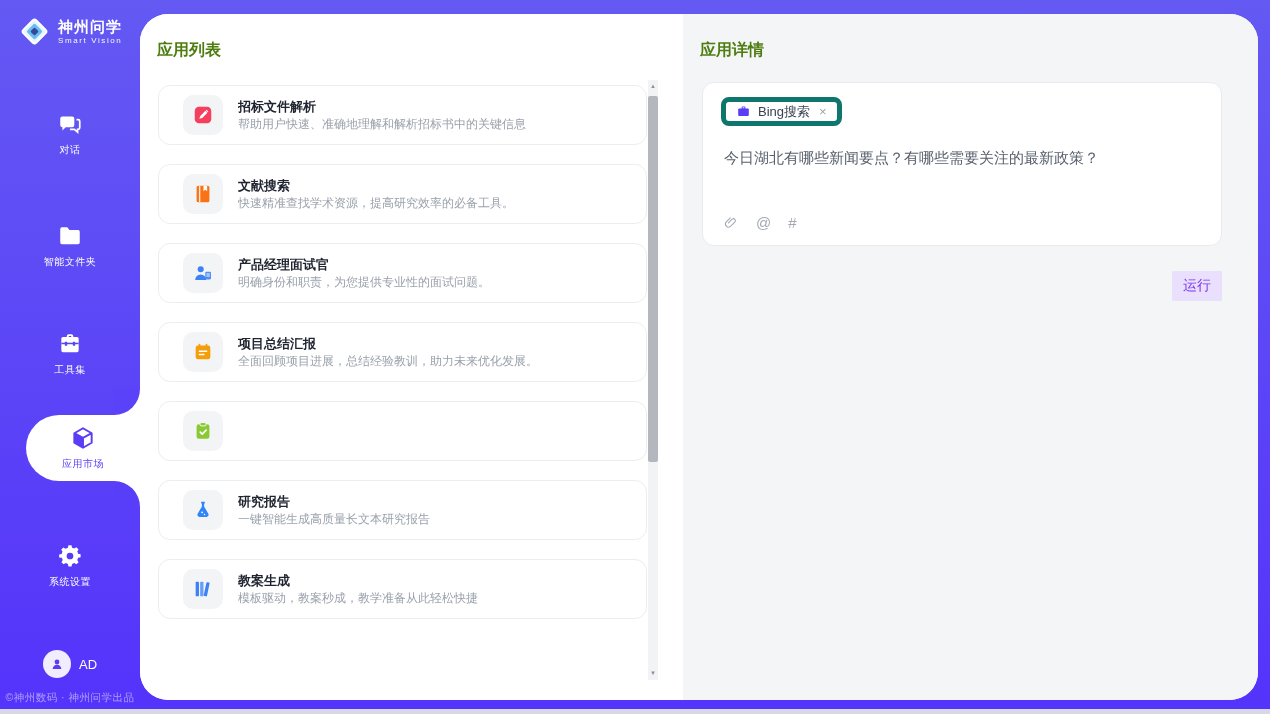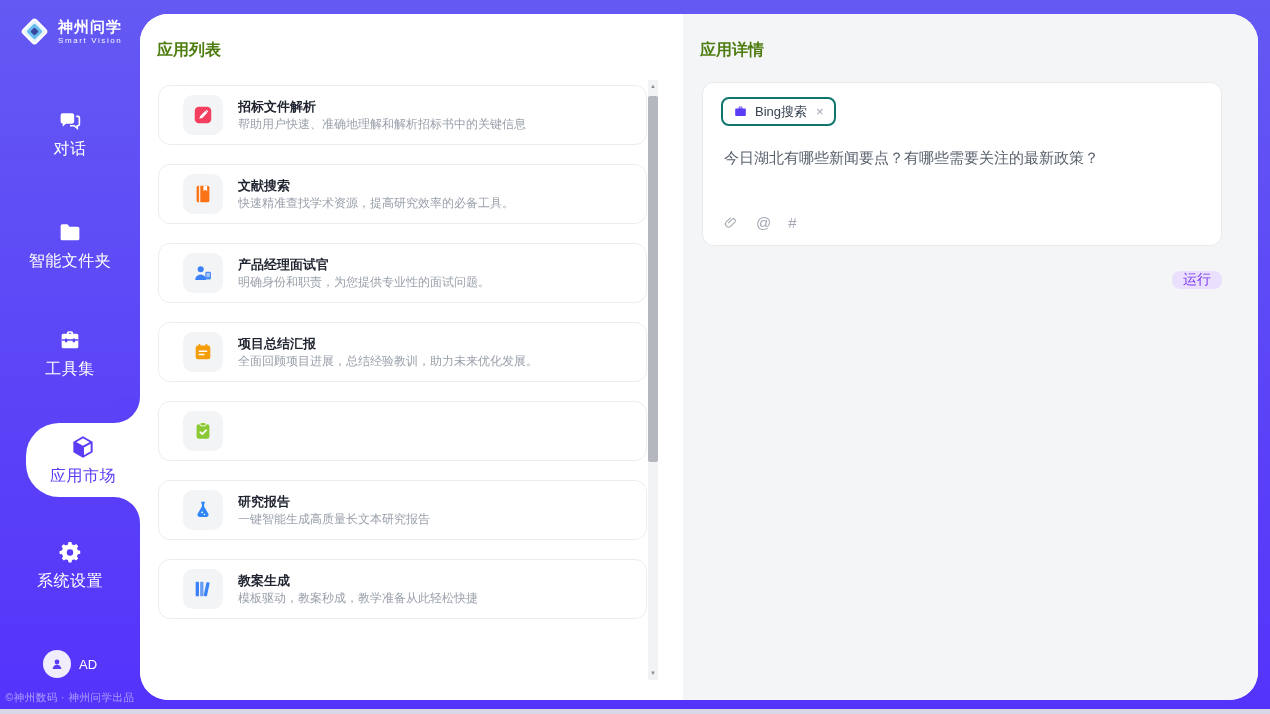--- a/index.html
+++ b/index.html
@@ -12,24 +12,24 @@
   .sidebar{position:absolute;left:0;top:0;width:140px;height:714px;color:#fff}
   .logo{position:absolute;top:15px;left:18px;display:flex;align-items:center;gap:7px}
   .logo-mark{width:33px;height:33px}
   .logo-name{font-size:15px;font-weight:700;letter-spacing:1px;line-height:1.2}
   .logo-sub{font-size:8px;letter-spacing:1.6px;opacity:.95}
   .nav{position:absolute;left:0;top:96px;right:0;bottom:0}
   .nav-item{position:absolute;left:0;width:140px;display:flex;flex-direction:column;align-items:center;justify-content:center;color:#fff;cursor:pointer}
   .nav-item:nth-child(1){top:12px;height:52px}
   .nav-item:nth-child(2){top:124px;height:52px}
   .nav-item:nth-child(3){top:232px;height:52px}
-  .nav-item:nth-child(4){top:327px;height:74px}
+  .nav-item:nth-child(4){top:319px;height:66px}
   .nav-item:nth-child(5){top:444px;height:52px}
   .nav-icon{width:26px;height:26px}
-  .nav-label{font-size:16px;margin-top:6px;letter-spacing:.5px}
+  .nav-label{font-size:10px;margin-top:6px;letter-spacing:.5px}
   .nav-item.active{left:26px;width:114px;background:#fff;border-radius:33px 0 0 33px;color:var(--accent)}
   .curve{display:none;position:absolute;right:0;width:26px;height:26px;background:#fff;pointer-events:none}
   .active .curve{display:block}
   .curve-top{top:-26px}
   .curve-bottom{bottom:-26px}
   .curve::before{content:"";position:absolute;inset:0}
   .curve-top::before{background:#5942f8;border-bottom-right-radius:26px}
   .curve-bottom::before{background:#583df9;border-top-right-radius:26px}
   .user{position:absolute;left:0;right:0;bottom:36px;height:28px;display:flex;align-items:center;justify-content:center;gap:8px}
   .avatar{width:28px;height:28px;border-radius:50%;background:#f1edfd;display:flex;align-items:center;justify-content:center}
@@ -55,28 +55,28 @@
   .card-desc{display:block;font-size:12px;color:#9aa1ab;margin-top:0}
 
   
   .scrollbar{position:absolute;left:508px;top:66px;width:10px;height:600px;background:#f2f3f5}
   .sb-btn{position:absolute;left:0;width:10px;height:13px;font-size:6px;line-height:13px;text-align:center;color:#8a8f98;cursor:pointer;user-select:none}
   .sb-up{top:0}.sb-down{bottom:0}
   .sb-thumb{position:absolute;left:0;top:16px;width:10px;height:366px;background:#b4b7be;border-radius:2px;cursor:grab}
 
   
   .detail-card{position:absolute;left:19px;top:68px;width:520px;height:164px;background:#fff;border:1px solid #e8eaee;border-radius:12px}
-  .tool-chip{position:absolute;left:18px;top:14px;height:29px;display:inline-flex;align-items:center;gap:7px;padding:0 10px;border:2px solid #0f766e;border-radius:8px;background:#fff;font-size:13px;color:#374151;cursor:pointer}
+  .tool-chip{position:absolute;left:18px;top:14px;height:29px;display:inline-flex;align-items:center;gap:7px;padding:0 10px;border:5px solid #0f766e;border-radius:8px;background:#fff;font-size:13px;color:#374151;cursor:pointer}
   .tool-chip svg{width:15px;height:15px;color:var(--accent)}
   .chip-close{color:#9ca3af;font-size:13px;margin-left:2px;cursor:pointer}
   .query{position:absolute;left:21px;top:64px;right:20px;font-size:15px;color:#57606b;line-height:1.5;cursor:text}
   .input-toolbar{position:absolute;left:20px;bottom:14px;display:flex;align-items:center;gap:17px;color:#a3a9b3}
   .input-toolbar svg{width:16px;height:16px;cursor:pointer}
   .tb-glyph{font-size:15px;cursor:pointer}
-  .run-btn{position:absolute;top:257px;right:36px;width:50px;height:18px;border:none;border-radius:8px;background:var(--run_bg);color:var(--run_text);font-size:14px;cursor:pointer;font-family:inherit}
+  .run-btn{position:absolute;top:257px;right:36px;width:50px;height:30px;border:none;border-radius:1px;background:var(--run_bg);color:var(--run_text);font-size:14px;cursor:pointer;font-family:inherit}
 </style>
 </head>
 <body>
 
 <svg width="0" height="0" style="position:absolute">
   <defs>
     <symbol id="chat-icon" viewBox="0 0 24 24">
       <path fill="currentColor" d="M3 5h11a2 2 0 0 1 2 2v6a2 2 0 0 1-2 2H8l-3 3v-3a2 2 0 0 1-2-2V7a2 2 0 0 1 2-2z"></path>
       <path fill="none" stroke="currentColor" stroke-width="1.6" d="M18 8h1.5A1.5 1.5 0 0 1 21 9.5v6a1.5 1.5 0 0 1-1.5 1.5H19v2.5L16 17h-4"></path>
     </symbol>

